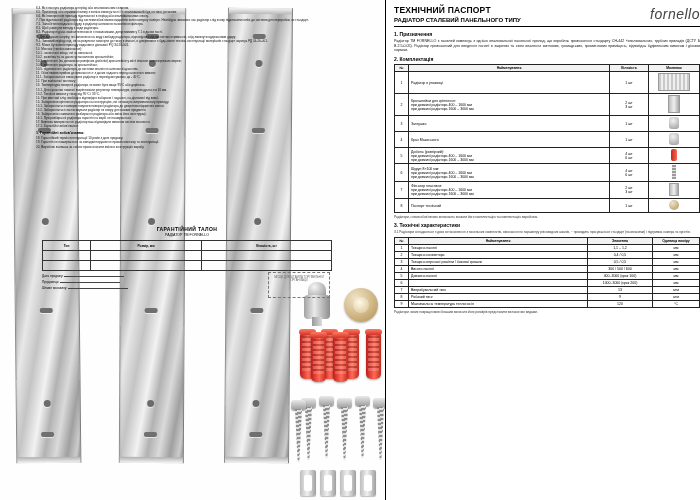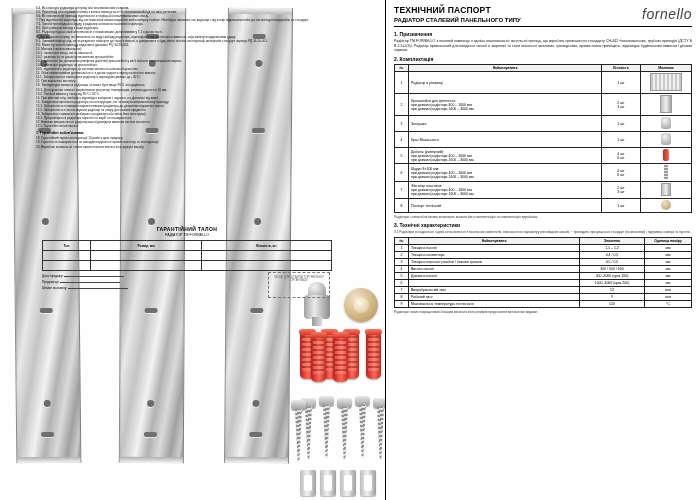--- a/index.html
+++ b/index.html
@@ -74,21 +74,21 @@
     background:linear-gradient(90deg,#9a9a9a,#dcdcdc);}
 
   .cork{position:absolute;width:34px;height:34px;border-radius:50%;
     background:radial-gradient(circle at 35% 30%,#f0e3c8,#c6a972 70%,#9c8150);
     box-shadow:0 1px 2px rgba(0,0,0,.3);}
   .cork::after{content:"";position:absolute;left:9px;top:9px;width:16px;height:16px;border-radius:50%;
     background:radial-gradient(circle at 40% 35%,#fff8e8,#d9c191);}
 
   
   .doc{position:absolute;left:385px;top:0;width:315px;height:500px;background:#fff;
-       border-left:1px solid #000;padding:6px 8px 0 8px;box-sizing:border-box;color:#000;}
+       border-left:1px solid #000;padding:6px 0 0 8px;box-sizing:border-box;color:#000;}
   .doc-head{display:flex;justify-content:space-between;align-items:flex-start;}
   .doc-title{font-size:8.5px;font-weight:bold;line-height:1.15;letter-spacing:.2px;}
   .doc-sub{font-size:6px;font-weight:bold;margin-top:1px;}
   .brand{font-size:14px;font-style:italic;color:#444;letter-spacing:.5px;}
   .rule{height:1px;background:#000;margin:3px 0 4px 0;}
 
   .sec-title{font-size:5px;font-weight:bold;margin:3px 0 2px 0;}
   .para{font-size:3.6px;line-height:1.35;text-align:justify;color:#111;}
 
   table.t{width:100%;border-collapse:collapse;font-size:3.5px;}

